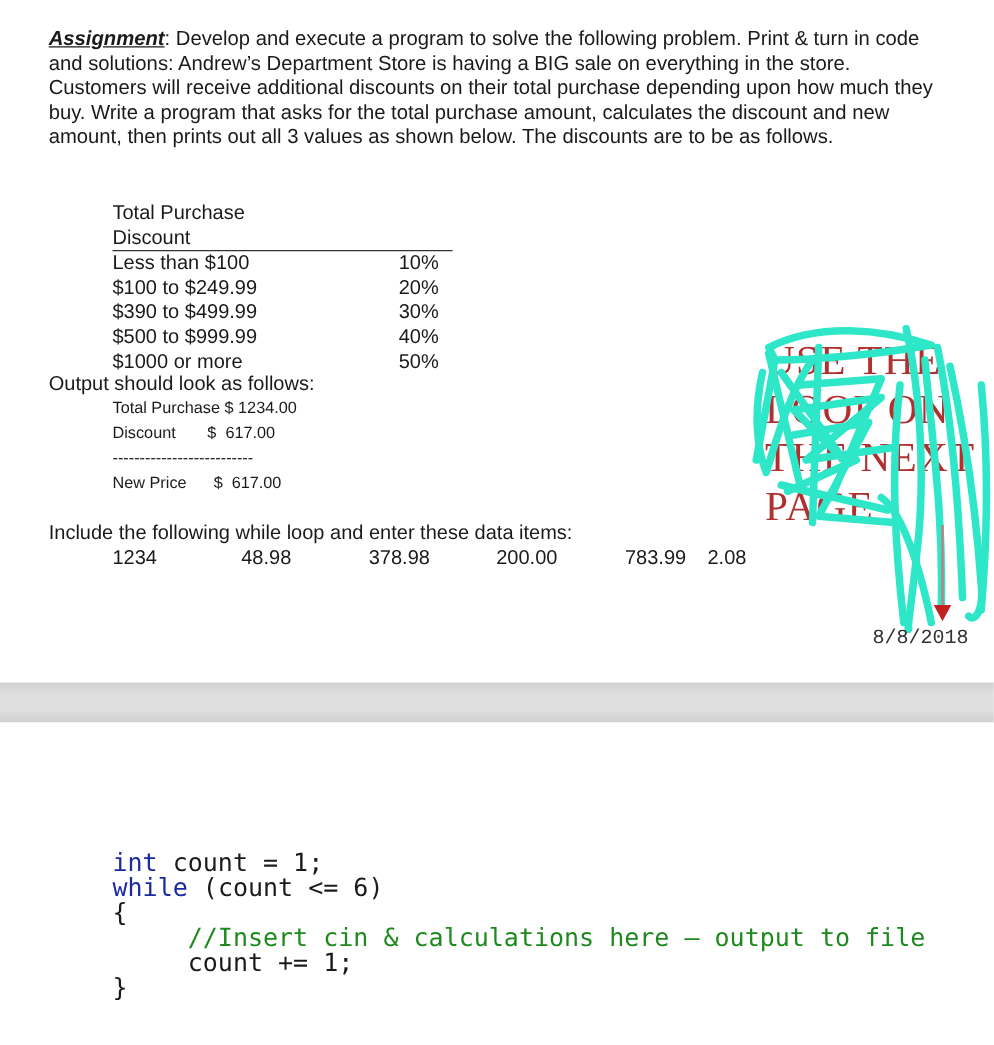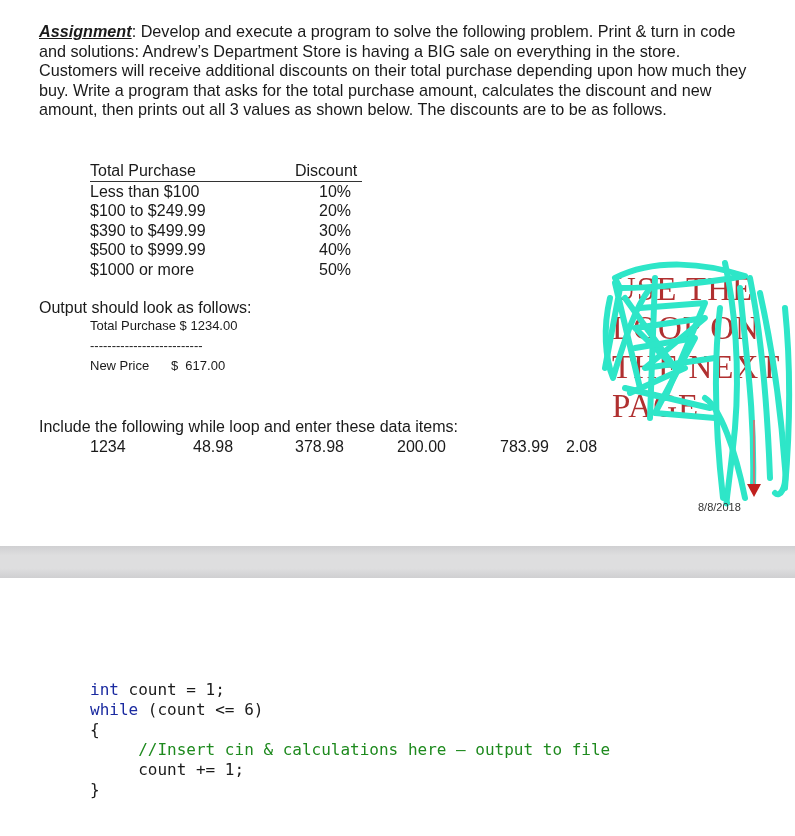--- a/index.html
+++ b/index.html
@@ -13,21 +13,21 @@
     .page-top { top: 0; height: 410px; }
     .page-bottom { top: 578px; height: 258px; }
 
     .para {
       position: absolute; left: 39px; top: 22px; width: 720px;
       font-size: 16.2px; line-height: 19.6px; color: #1a1a1a;
     }
     .para .label { font-weight: bold; font-style: italic; text-decoration: underline; }
 
     .dtable { position: absolute; left: 90px; top: 161px; font-size: 16px; line-height: 19.6px; }
-    .dtable .hdr { display: flex; border-bottom: 1.5px solid #333; width: 272px; }
+    .dtable .hdr { display: flex; border-bottom: 1.5px solid #333; width: 272px; flex-direction: column; }
     .dtable .hdr span { text-decoration: none; }
     .dtable .row { display: flex; gap: 24px; }
     .dtable .c1 { width: 205px; }
     .dtable .c2 { width: 67px; }
 
     .out-label { position: absolute; left: 39px; top: 298px; font-size: 16px; line-height: 19.6px; }
     .mono-out {
       position: absolute; left: 90px; top: 316px;
       font-family: Liberation Sans, sans-serif; font-size: 13px; line-height: 20px;
       white-space: pre; color: #1a1a1a;
@@ -41,30 +41,30 @@
       font-family: "Liberation Serif", serif; font-size: 33px; line-height: 39px;
       color: #b03030; letter-spacing: 1px;
     }
     .scribble { position: absolute; left: 595px; top: 248px; width: 200px; height: 265px; }
     .arrow-line { position: absolute; left: 753px; top: 420px; width: 2px; height: 66px; background: #c08080; }
     .arrow-head {
       position: absolute; left: 747px; top: 484px; width: 0; height: 0;
       border-left: 7px solid transparent; border-right: 7px solid transparent;
       border-top: 13px solid #c0201e;
     }
-    .date { position: absolute; left: 698px; top: 501px; font-family: Liberation Sans, sans-serif; font-size: 11px; color: #333; }
+    .date { position: absolute; left: 698px; top: 501px; font-family: Liberation Mono, monospace; font-size: 16px; color: #333; }
 
     .gap {
       position: absolute; left: 0; top: 546px; width: 795px; height: 32px;
       background: linear-gradient(#d0d0d2, #dededf 30%, #dededf 70%, #cfcfd1);
     }
 
     .code {
       position: absolute; left: 90px; top: 680px;
-      font-family: "DejaVu Sans Mono", monospace; font-size: 16px; line-height: 20px;
+      font-family: "DejaVu Sans Mono", monospace; font-size: 20px; line-height: 20px;
       white-space: pre; color: #1a1a1a;
     }
     .kw { color: #1a2aa0; }
     .cm { color: #1e8a1e; }
   </style>
 </head>
 <body>
 
 <div class="page page-top">
   <p class="para"><span class="label">Assignment</span><span>:  Develop and execute a program to solve the following problem.  Print &amp; turn in code and solutions:  Andrew’s Department Store is having a BIG sale on everything in the store.  Customers will receive additional discounts on their total purchase depending upon how much they buy.  Write a program that asks for the total purchase amount, calculates the discount and new amount, then prints out all 3 values as shown below.  The discounts are to be as follows.</span></p>
@@ -90,21 +90,21 @@
       <span class="c1">$500 to $999.99</span>
       <span class="c2">40%</span>
     </div>
     <div class="row">
       <span class="c1">$1000 or more</span>
       <span class="c2">50%</span>
     </div>
   </div>
 
   <div class="out-label">Output should look as follows:</div>
-  <div class="mono-out"><div>Total Purchase $ 1234.00</div><div>--------------------------</div><div>New Price      $  617.00</div></div>
+  <div class="mono-out"><div>Total Purchase $ 1234.00</div><div>Discount       $  617.00</div><div>--------------------------</div><div>New Price      $  617.00</div></div>
 
   <div class="incl">Include the following while loop and enter these data items:</div>
   <span class="data-items" style="left:90px">1234</span>
   <span class="data-items" style="left:193px">48.98</span>
   <span class="data-items" style="left:295px">378.98</span>
   <span class="data-items" style="left:397px">200.00</span>
   <span class="data-items" style="left:500px">783.99</span>
   <span class="data-items" style="left:566px">2.08</span>
 
   <div class="note">USE THE LOOP ON THE NEXT PAGE</div>

